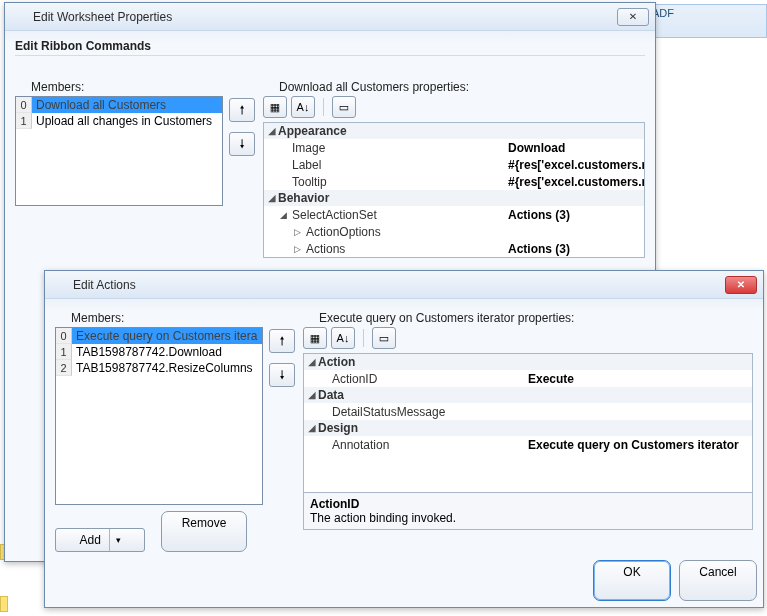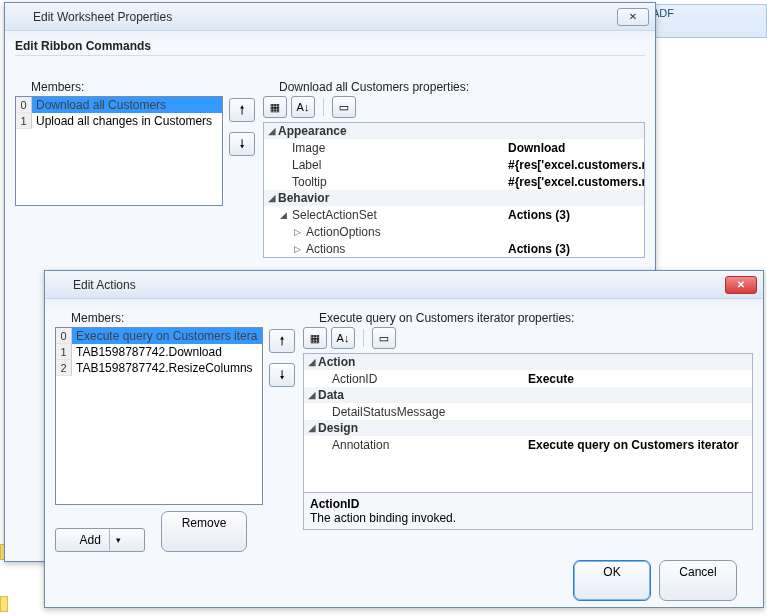--- a/index.html
+++ b/index.html
@@ -171,21 +171,21 @@
     border-top: none;
     background: #f5f7fa;
     padding: 4px 6px;
     font-size: 12px;
   }
   .help-pane .hp-title { font-weight: bold; }
   .btn-row {
     display: flex;
     justify-content: flex-end;
     gap: 8px;
-    padding: 8px 26px 6px;
+    padding: 8px 6px 6px;
   }
   .btn-std {
     width: 78px; height: 41px;
     border: 1px solid #8b9bb0;
     background: linear-gradient(#fdfdfe, #e6ecf4);
     border-radius: 7px;
     text-align: center;
     line-height: 22px;
     font-size: 12px;
   }

